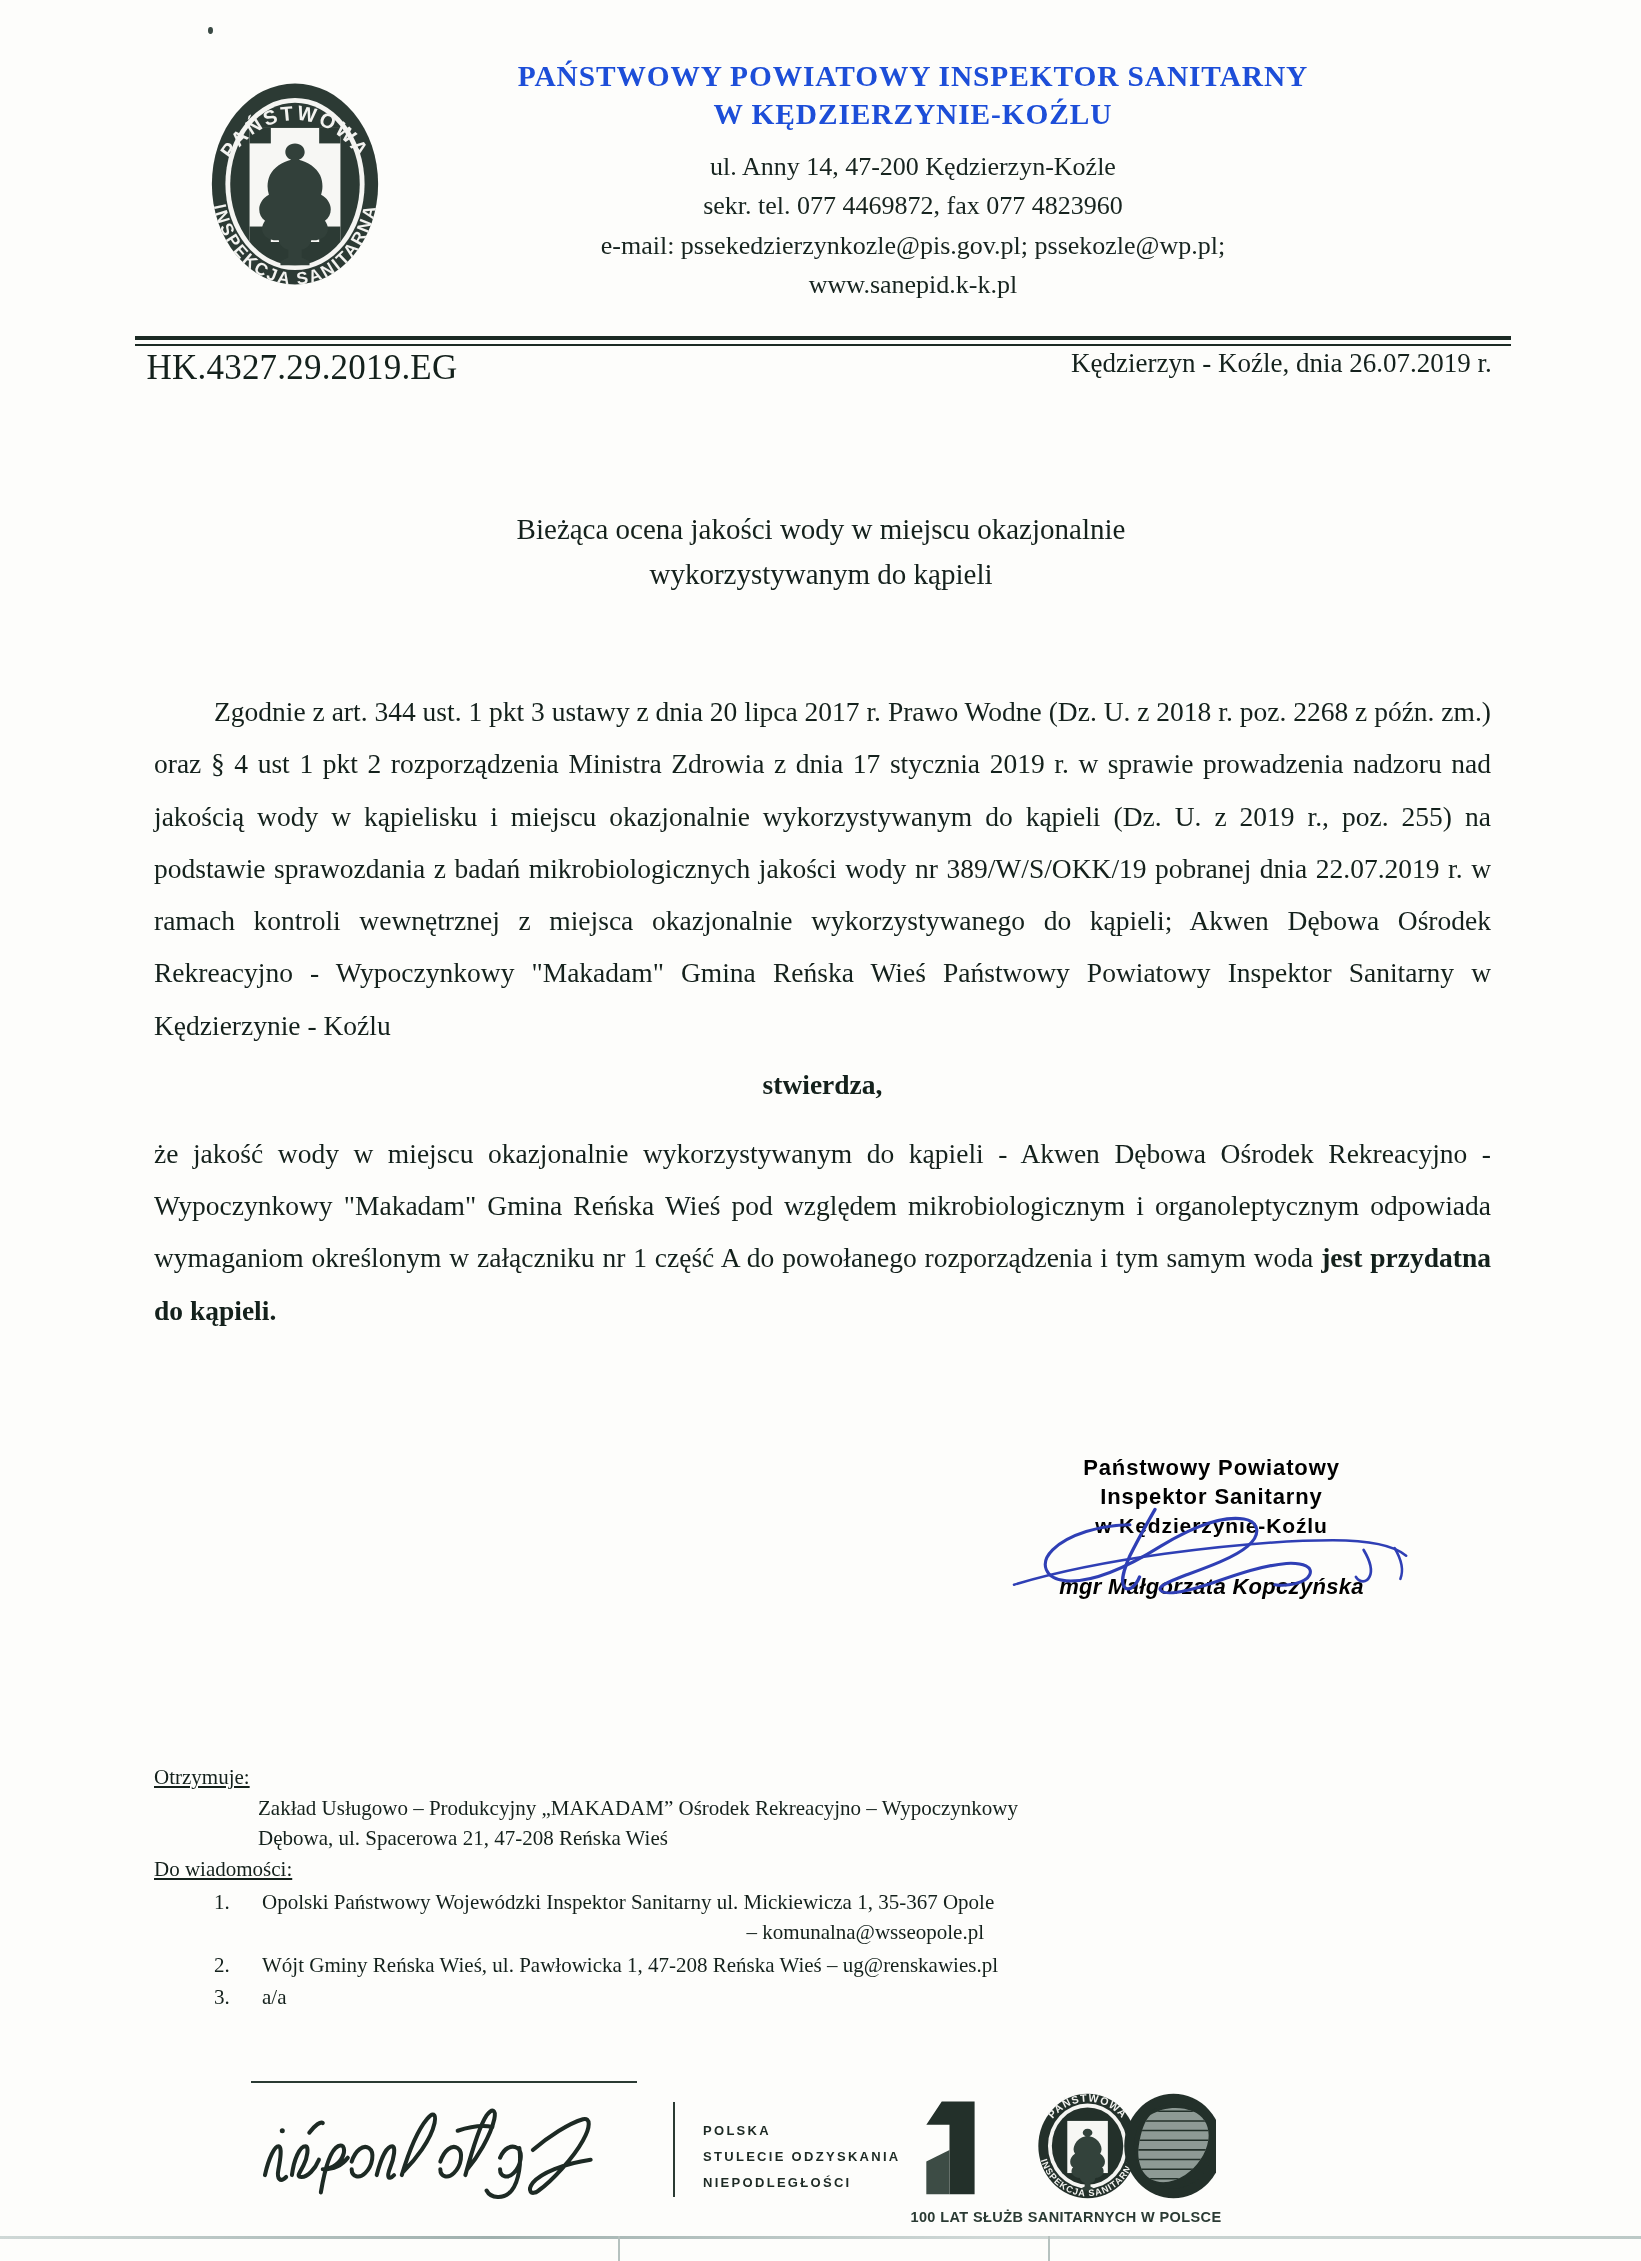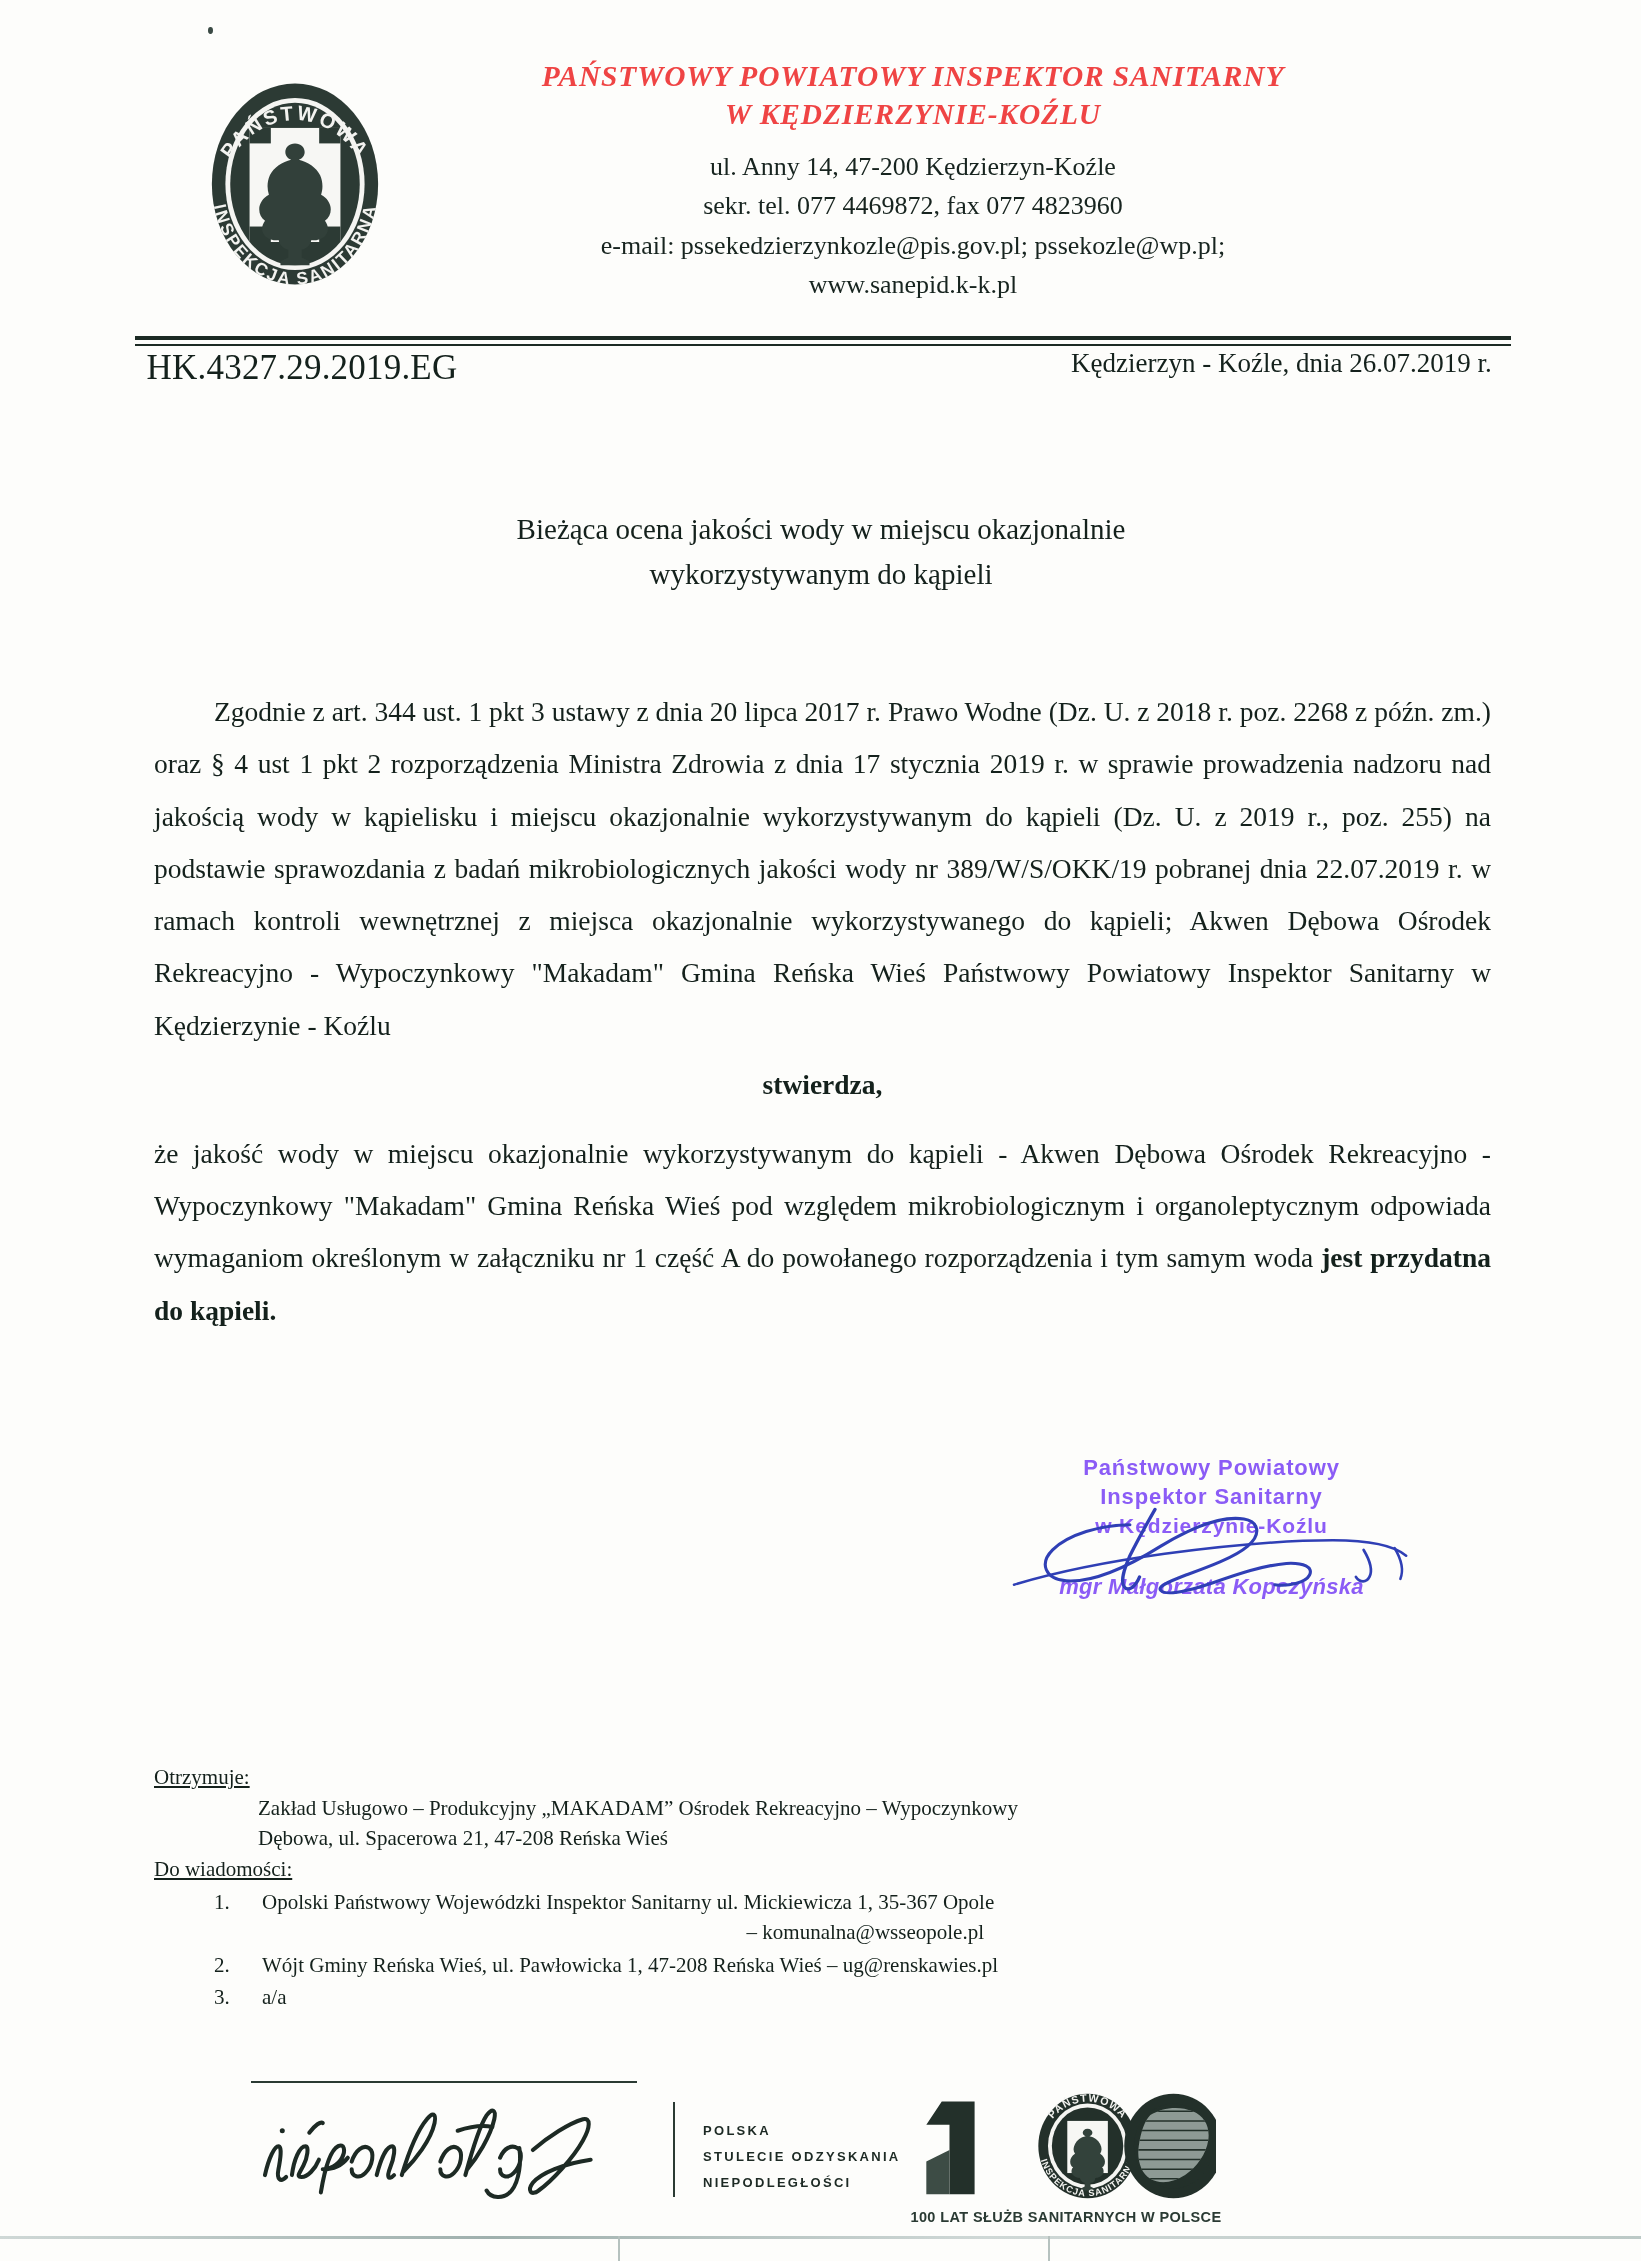--- a/index.html
+++ b/index.html
@@ -40,22 +40,21 @@
     left: 406px;
     top: 0px;
     width: 1014px;
     text-align: center;
   }
   .head-title {
     font-size: 29.4px;
     font-weight: bold;
     letter-spacing: 0.9px;
     line-height: 1.28;
-    color: #ef4444;
-    font-style: italic;
+    color: #1d4ed8;
   }
   .head-line {
     font-size: 26px;
     line-height: 1.52;
     color: #17241f;
   }
 
   
   .rule-wrap {
     position: absolute;
@@ -138,21 +137,21 @@
     top: 1453px;
     width: 415px;
     height: 169px;
   }
   .stamp {
     position: absolute;
     left: 0;
     top: 0;
     width: 415px;
     text-align: center;
-    color: #8b5cf6;
+    color: #000000;
     font-family: "Liberation Sans", "DejaVu Sans", sans-serif;
     font-weight: bold;
     font-size: 22px;
     line-height: 1.33;
     letter-spacing: 0.9px;
   }
   .stamp .l3 { font-weight: bold; font-size: 21px; }
   .stamp .name {
     margin-top: 33px;
     font-style: italic;

